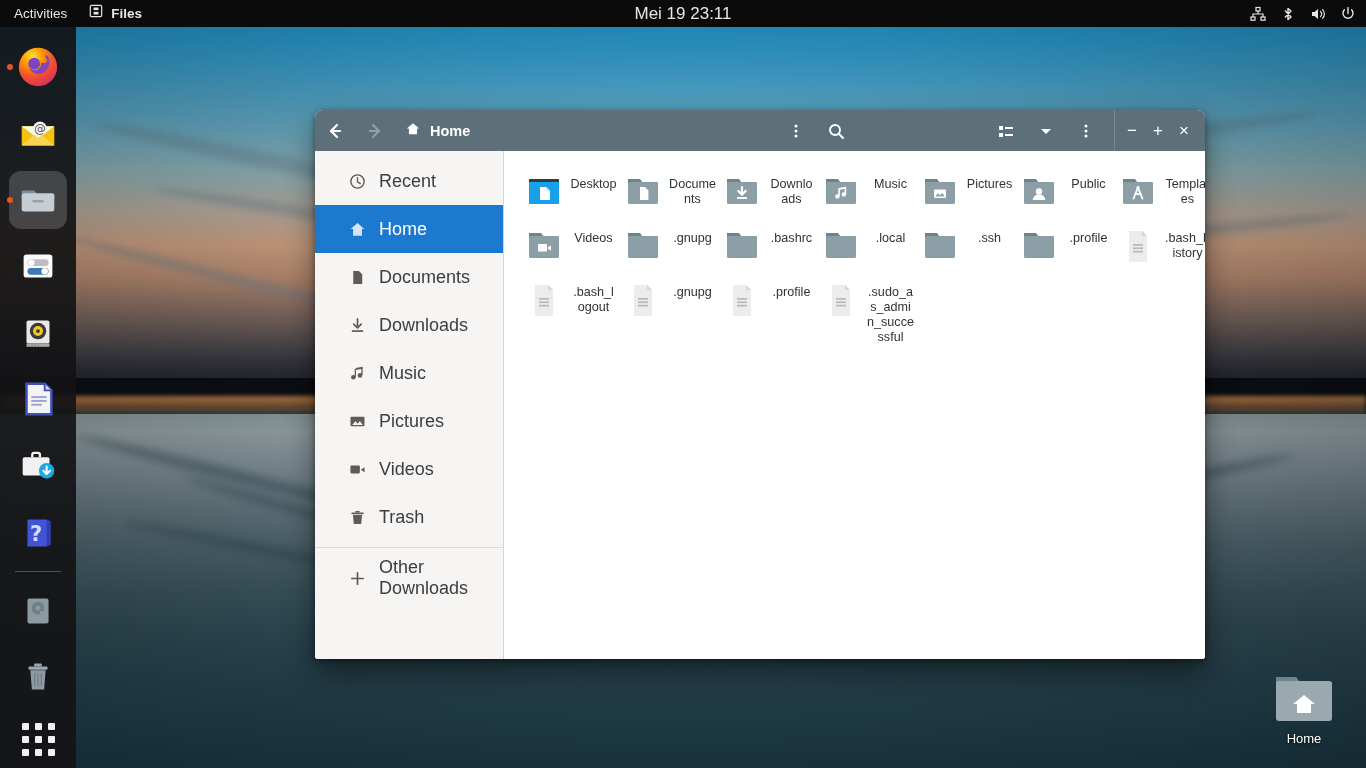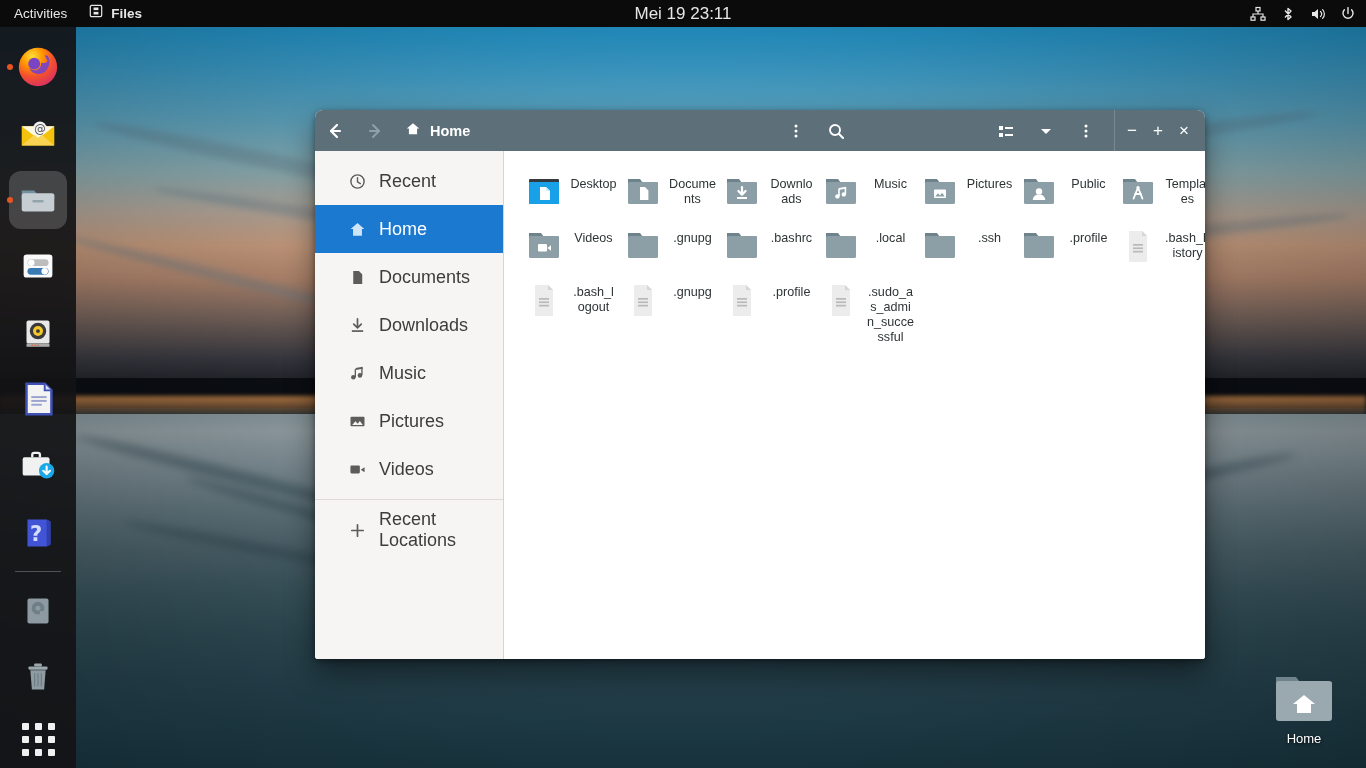--- a/index.html
+++ b/index.html
@@ -492,28 +492,38 @@
       </div>
       <div class="side-item">
         <span class="si-ic">
           <svg viewBox="0 0 18 18">
               <rect x="1.5" y="4.8" width="10" height="8.4" rx="1.2"></rect>
               <path d="M12.4 9.2l4.1-2.6v5.2l-4.1-2.6z"></path>
             </svg>
         </span>
         <span>Videos</span>
       </div>
+      <div class="side-item">
+        <span class="si-ic">
+          <svg viewBox="0 0 18 18">
+              <rect x="6.6" y="2" width="4.8" height="1.6" rx="0.6"></rect>
+              <rect x="2.6" y="3.8" width="12.8" height="1.8" rx="0.6"></rect>
+              <path d="M4.2 6.4h9.6l-.9 9.4H5.1z"></path>
+            </svg>
+        </span>
+        <span>Trash</span>
+      </div>
       <div class="side-sep"></div>
       <div class="side-item">
         <span class="si-ic">
           <svg viewBox="0 0 18 18">
               <path d="M9 3v12 M3 9h12" fill="none" stroke="#5e5c5a" stroke-width="1.8" stroke-linecap="round"></path>
             </svg>
         </span>
-        <span>Recent Locations</span>
+        <span>Other Downloads</span>
       </div>
     </div>
 
     <div class="content">
       <div class="grid">
 
         <div class="fitem">
           <span class="ficon">
             <svg viewBox="0 0 52 48" width="52" height="48">
               <rect x="11" y="8" width="30" height="4" rx="1" fill="#34393d"></rect>

